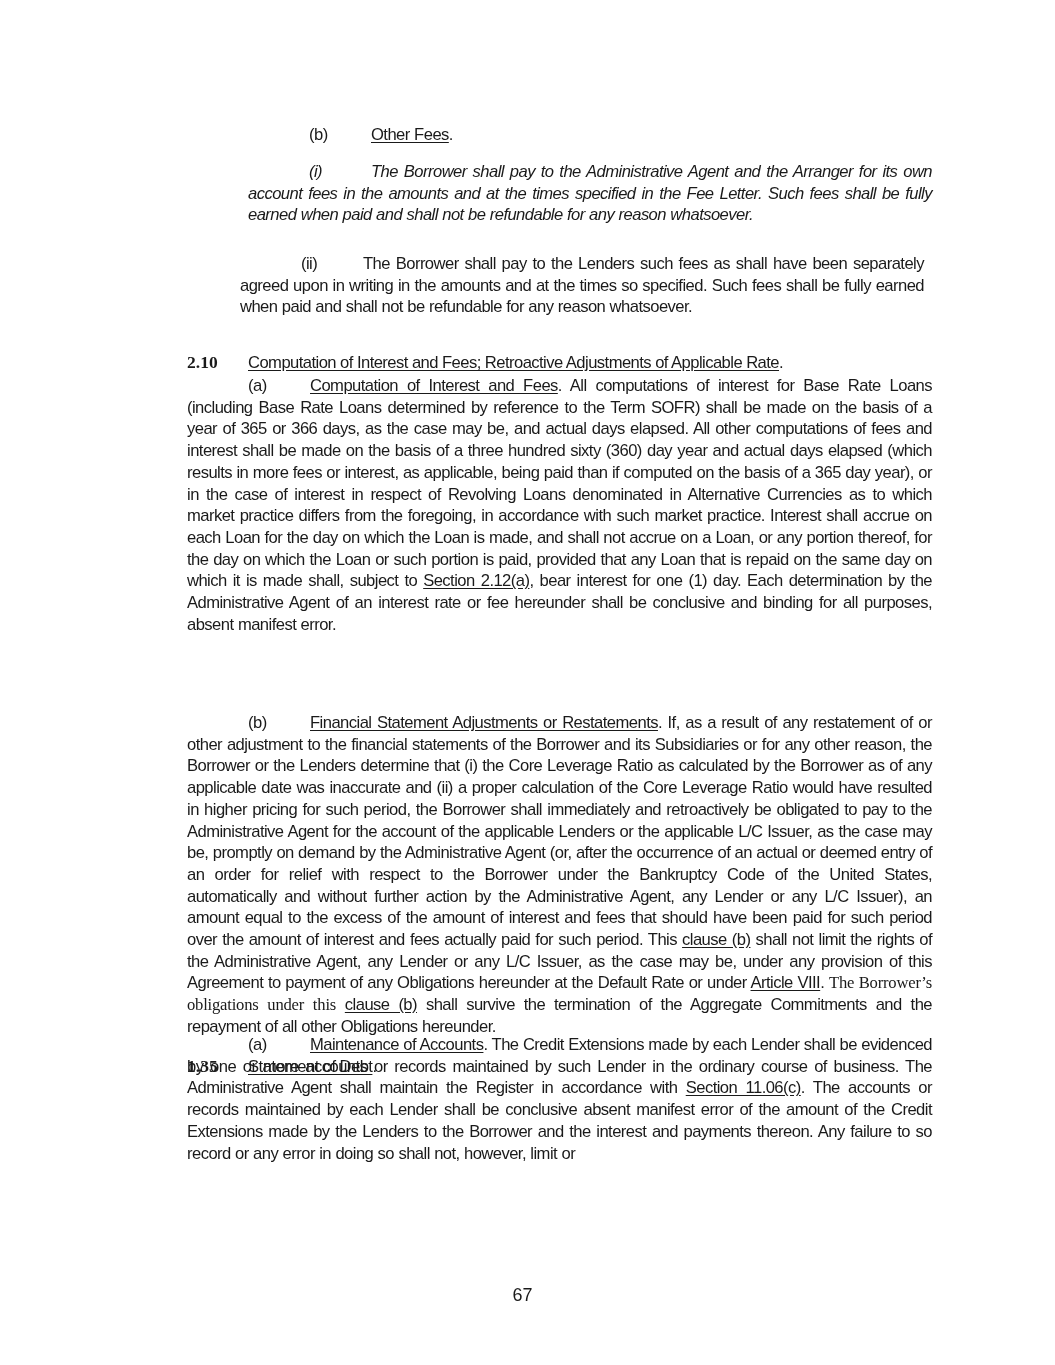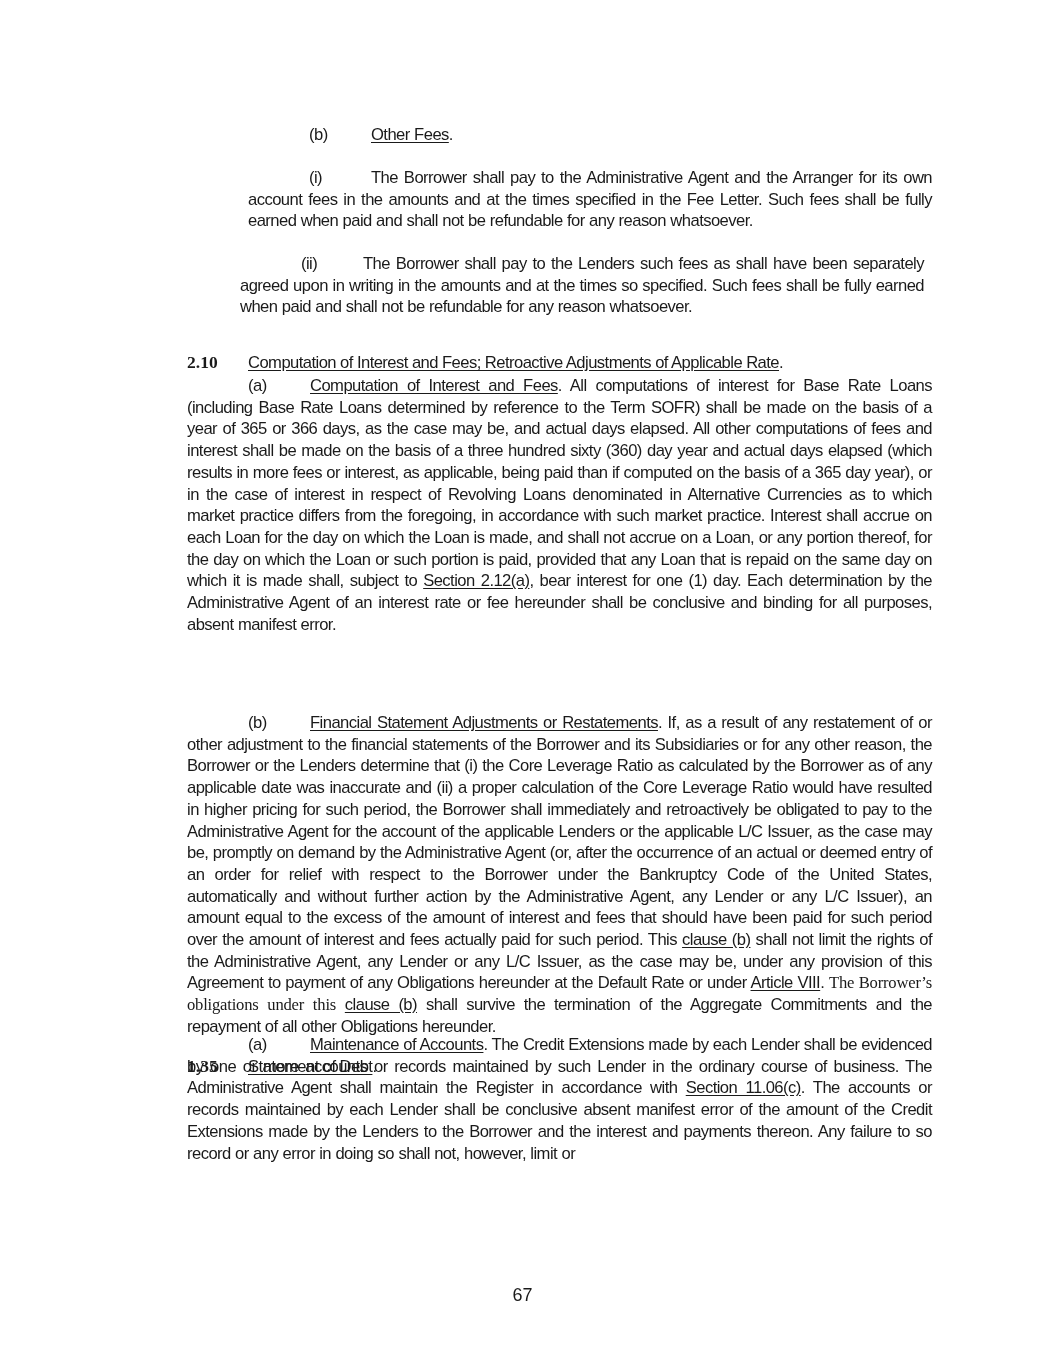--- a/index.html
+++ b/index.html
@@ -18,21 +18,21 @@
 </style>
 </head>
 <body>
 
 <div class="page">
 
   <div class="p" style="top:124px;">
     <span class="indent1"></span><span class="lbl" style="margin-left:61px;">(b)</span><span class="u">Other Fees</span><span>.</span>
   </div>
 
-  <div class="p" style="top:167px; left:248px; width:684px;">
+  <div class="p" style="top:161px; left:248px; width:684px;font-style:italic;">
     <span style="display:inline-block; width:0;"></span><span class="lbl" style="margin-left:61px;">(i)</span><span>The Borrower shall pay to the Administrative Agent and the Arranger for its own account fees in the amounts and at the times specified in the Fee Letter. Such fees shall be fully earned when paid and shall not be refundable for any reason whatsoever.</span>
   </div>
 
   <div class="p" style="top:253px; left:240px; width:684px;">
     <span class="lbl" style="margin-left:61px;">(ii)</span><span>The Borrower shall pay to the Lenders such fees as shall have been separately agreed upon in writing in the amounts and at the times so specified. Such fees shall be fully earned when paid and shall not be refundable for any reason whatsoever.</span>
   </div>
 
   <div class="heading" style="top:352px;">
     <span class="num">2.10</span><span class="u">Computation of Interest and Fees; Retroactive Adjustments of Applicable Rate</span><span>.</span>
   </div>

